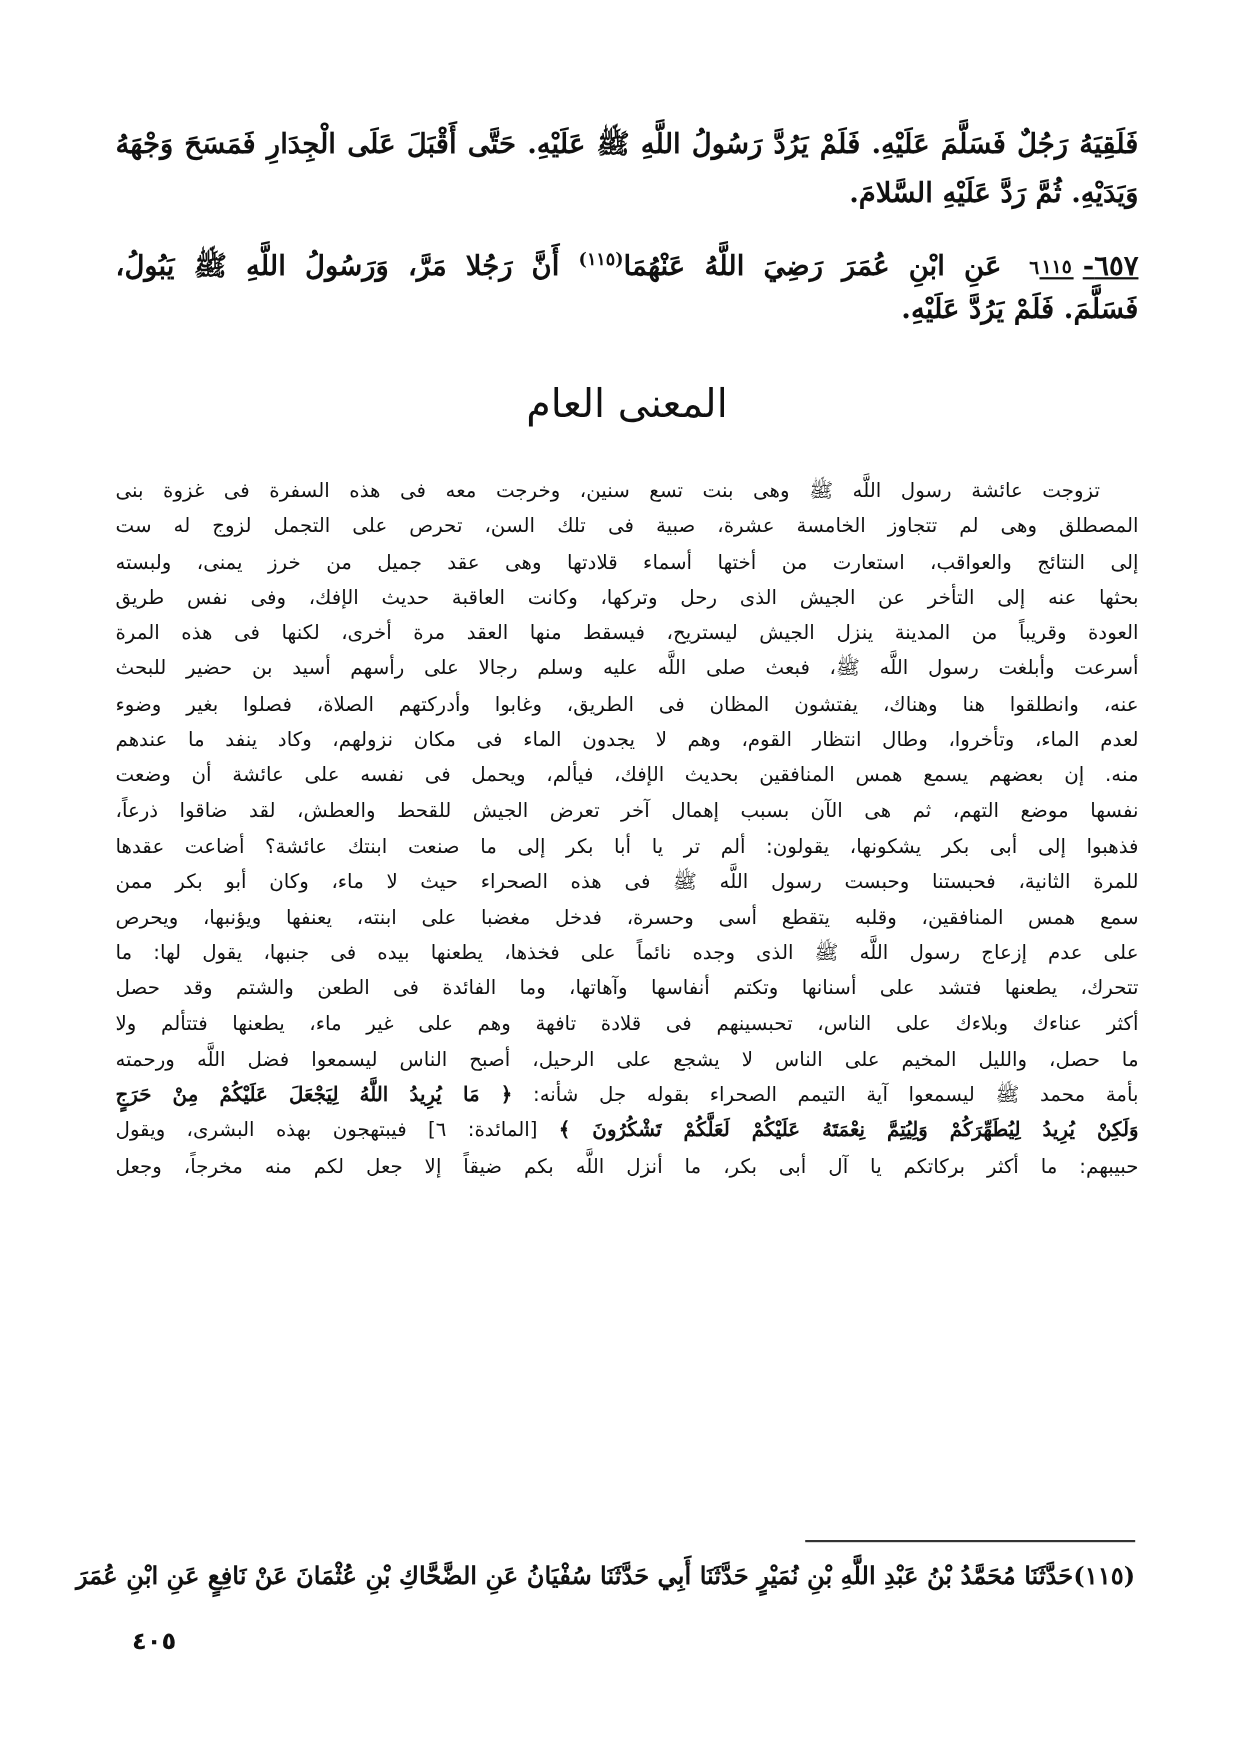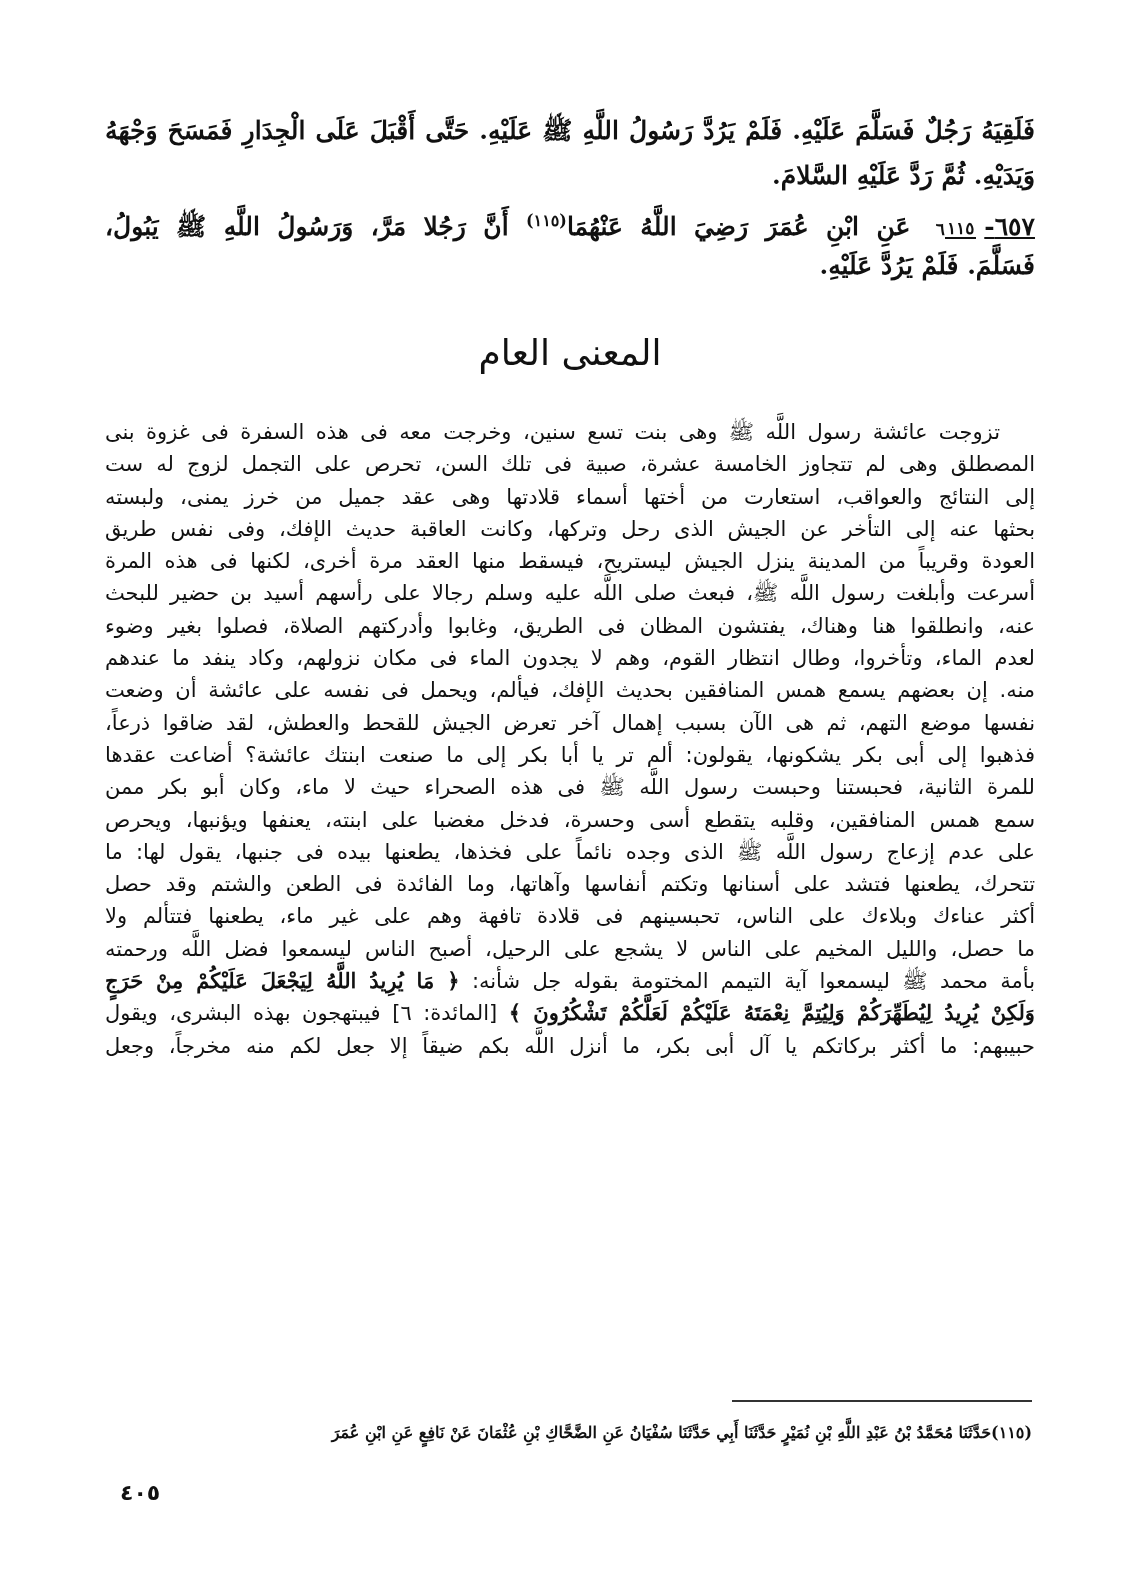--- a/index.html
+++ b/index.html
@@ -28,21 +28,21 @@
       font-size: 25px;
       line-height: 45px;
       height: 45px;
       white-space: nowrap;
       text-align: justify;
       text-align-last: justify;
     }
     .hadith-line.last {
       text-align-last: right;
     }
-    .hadith-block-1 { margin-bottom: 0; }
+    .hadith-block-1 { margin-bottom: 15px; }
     .hadith-num {
       display: inline-block;
       margin-left: 8px;
       text-decoration: underline;
     }
     .hadith-frac {
       display: inline-flex;
       flex-direction: row;
       align-items: center;
       vertical-align: middle;
@@ -63,21 +63,21 @@
       text-align: center;
       font-family: "DejaVu Sans", sans-serif;
       font-weight: normal;
       font-size: 36px;
       line-height: 50px;
       margin-top: 40px;
       margin-bottom: 38px;
     }
     .body-line {
       font-family: "DejaVu Sans", sans-serif;
-      font-size: 21px;
+      font-size: 18px;
       line-height: 32.3px;
       height: 32.3px;
       white-space: nowrap;
       text-align: justify;
       text-align-last: justify;
       letter-spacing: -0.3px;
     }
     .body-line.first {
       padding-right: 35px;
     }
@@ -95,21 +95,21 @@
     }
     .footnote {
       position: absolute;
       right: 105px;
       top: 1418px;
       width: 930px;
       direction: rtl;
       text-align: right;
       font-family: "DejaVu Serif", serif;
       font-weight: bold;
-      font-size: 16px;
+      font-size: 22px;
       line-height: 30px;
       white-space: nowrap;
     }
     .page-number {
       position: absolute;
       left: 120px;
       top: 1480px;
       font-family: "DejaVu Sans", sans-serif;
       font-weight: bold;
       font-size: 22px;
@@ -152,21 +152,21 @@
     <div class="body-line">منه. إن بعضهم يسمع همس المنافقين بحديث الإفك، فيألم، ويحمل فى نفسه على عائشة أن وضعت</div>
     <div class="body-line">نفسها موضع التهم، ثم هى الآن بسبب إهمال آخر تعرض الجيش للقحط والعطش، لقد ضاقوا ذرعاً،</div>
     <div class="body-line">فذهبوا إلى أبى بكر يشكونها، يقولون: ألم تر يا أبا بكر إلى ما صنعت ابنتك عائشة؟ أضاعت عقدها</div>
     <div class="body-line">للمرة الثانية، فحبستنا وحبست رسول اللَّه ﷺ فى هذه الصحراء حيث لا ماء، وكان أبو بكر ممن</div>
     <div class="body-line">سمع همس المنافقين، وقلبه يتقطع أسى وحسرة، فدخل مغضبا على ابنته، يعنفها ويؤنبها، ويحرص</div>
     <div class="body-line">على عدم إزعاج رسول اللَّه ﷺ الذى وجده نائماً على فخذها، يطعنها بيده فى جنبها، يقول لها: ما</div>
     <div class="body-line">تتحرك، يطعنها فتشد على أسنانها وتكتم أنفاسها وآهاتها، وما الفائدة فى الطعن والشتم وقد حصل</div>
     <div class="body-line">أكثر عناءك وبلاءك على الناس، تحبسينهم فى قلادة تافهة وهم على غير ماء، يطعنها فتتألم ولا</div>
     <div class="body-line">ما حصل، والليل المخيم على الناس لا يشجع على الرحيل، أصبح الناس ليسمعوا فضل اللَّه ورحمته</div>
     <div class="body-line">
-      <span>بأمة محمد ﷺ ليسمعوا آية التيمم المختومة بقوله جل شأنه:</span>
+      <span>بأمة محمد ﷺ ليسمعوا آية التيمم الصحراء بقوله جل شأنه:</span>
       <span class="quran-part">﴿ مَا يُرِيدُ اللَّهُ لِيَجْعَلَ عَلَيْكُمْ مِنْ حَرَجٍ</span>
     </div>
     <div class="body-line">
       <span class="quran-part">وَلَكِنْ يُرِيدُ لِيُطَهِّرَكُمْ وَلِيُتِمَّ نِعْمَتَهُ عَلَيْكُمْ لَعَلَّكُمْ تَشْكُرُونَ ﴾</span>
       <span>[المائدة: ٦] فيبتهجون بهذه البشرى، ويقول</span>
     </div>
     <div class="body-line">حبيبهم: ما أكثر بركاتكم يا آل أبى بكر، ما أنزل اللَّه بكم ضيقاً إلا جعل لكم منه مخرجاً، وجعل</div>
   </div>
 </div>
 

